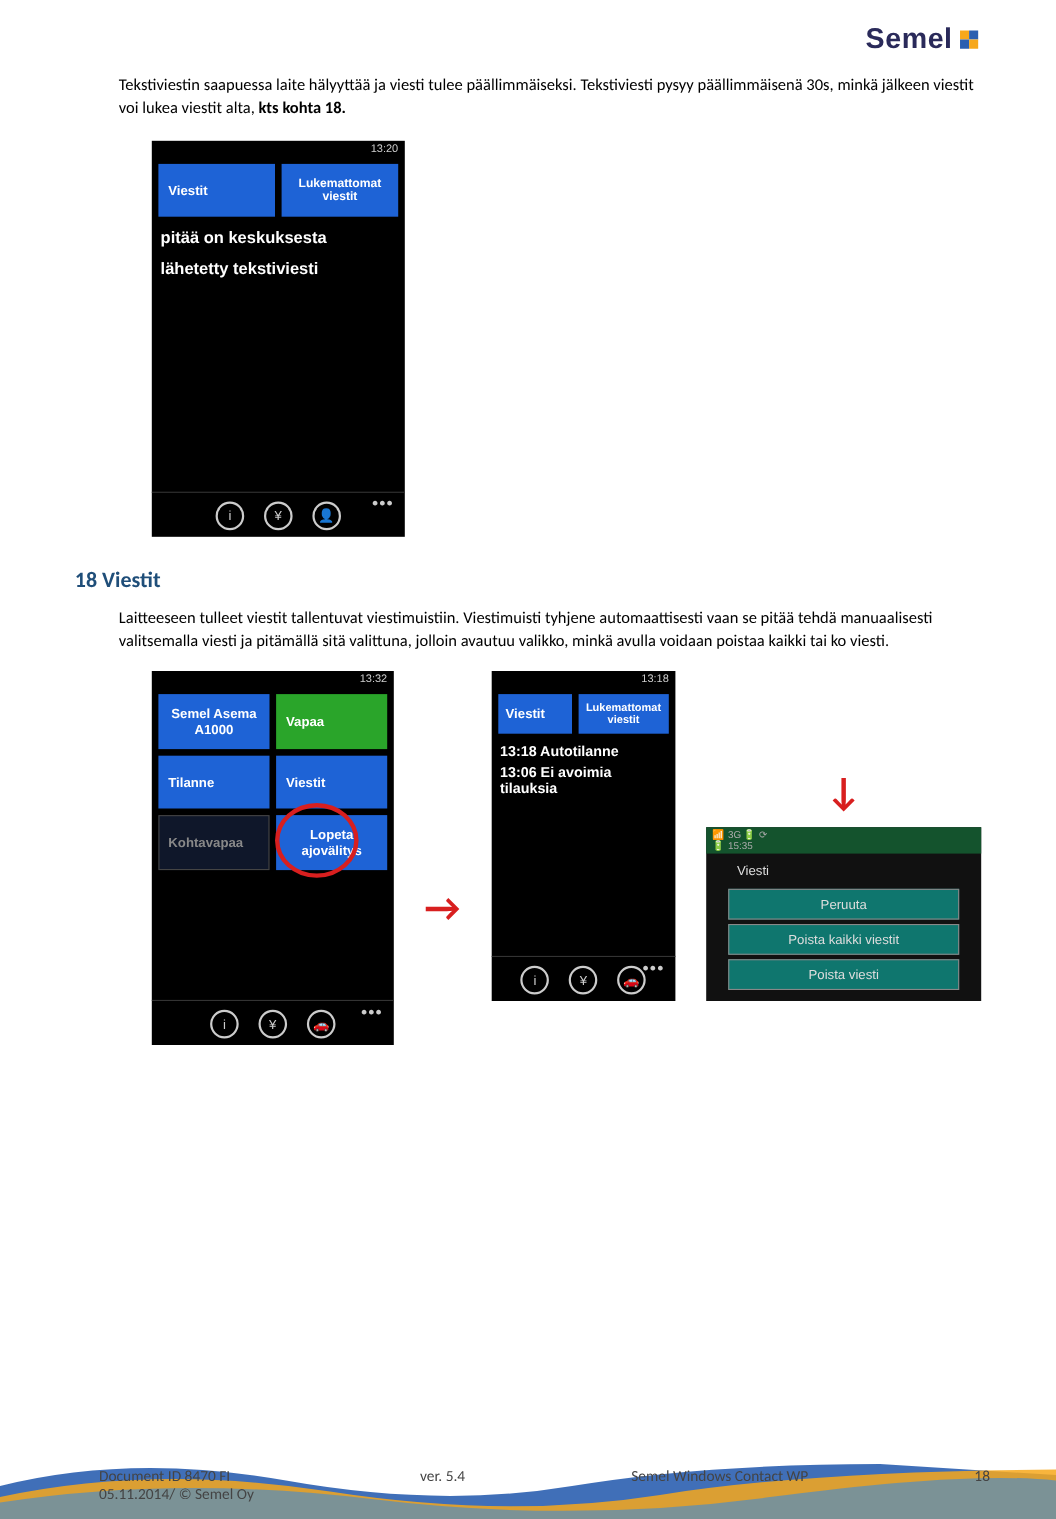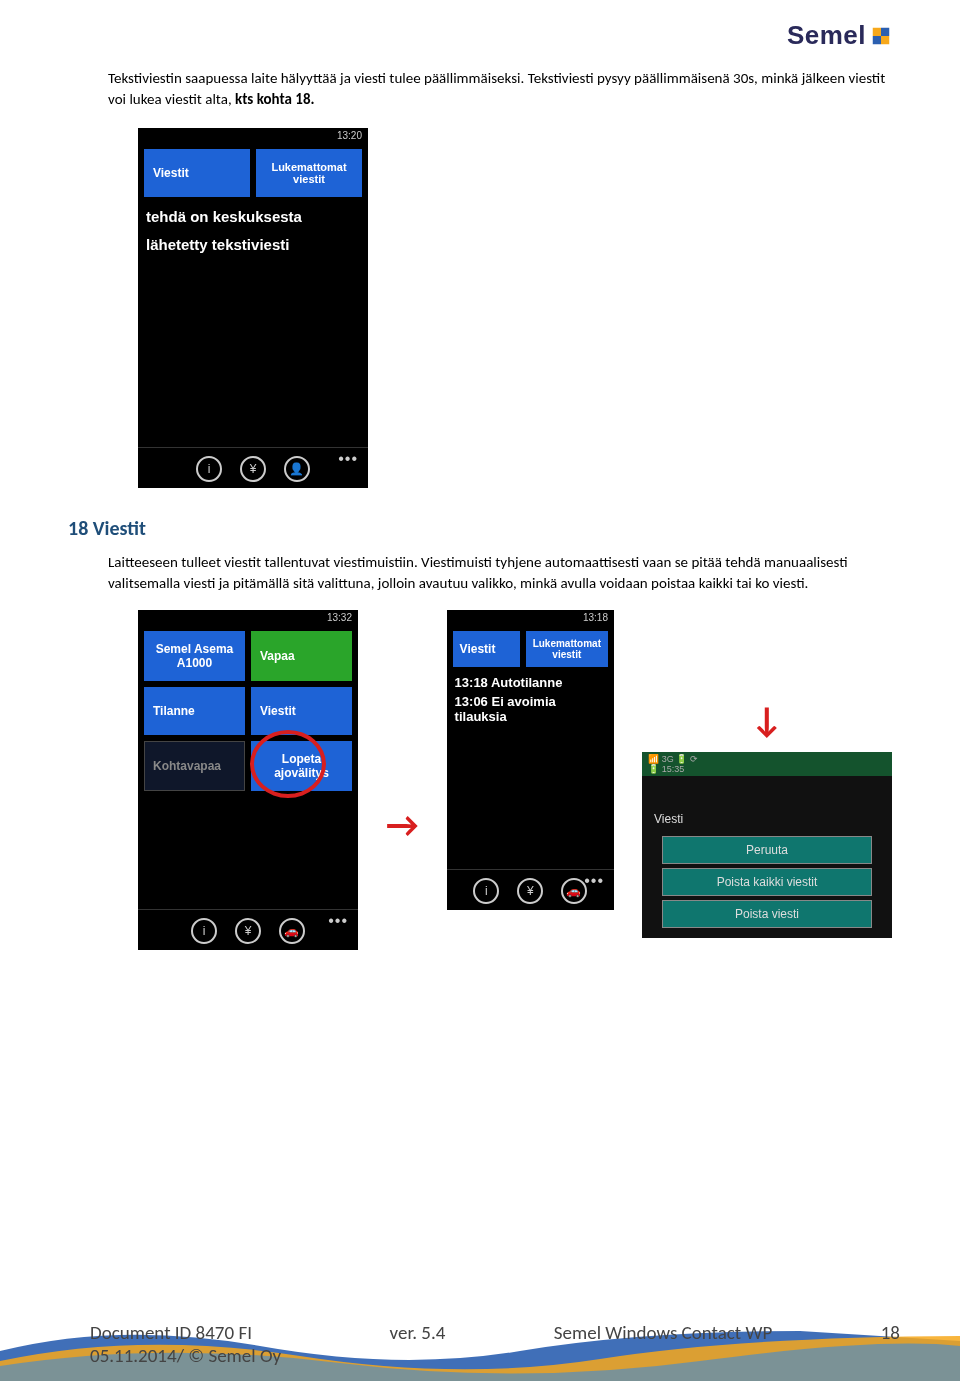--- a/index.html
+++ b/index.html
@@ -24,25 +24,25 @@
   .appbar-btn { width: 26px; height: 26px; border: 2px solid #ccc; border-radius: 50%; display: flex; align-items: center; justify-content: center; color: #ccc; font-size: 12px; }
   .appbar-dots { color: #ccc; font-size: 16px; position: absolute; right: 10px; top: 2px; letter-spacing: 1px; }
   .sec1-img { margin: 18px 0 0 70px; }
   .sec2-imgs { display: flex; gap: 28px; margin: 16px 0 0 70px; align-items: flex-start; }
   .red-circle { position: absolute; border: 4px solid #d81f1f; border-radius: 50%; width: 76px; height: 68px; top: 120px; left: 112px; pointer-events: none; }
   .arrow-right { color: #d81f1f; font-size: 36px; font-weight: bold; align-self: center; margin-top: 90px; }
   .arrow-down-col { display: flex; flex-direction: column; align-items: center; gap: 6px; }
   .arrow-down { color: #d81f1f; font-size: 36px; font-weight: bold; margin-bottom: 4px; margin-top: 88px; }
   .phone-sm { background: #111; color: #ddd; width: 250px; font-family: "Segoe UI", Arial, sans-serif; }
   .sm-status { display: flex; justify-content: space-between; font-size: 9px; padding: 2px 6px; background: #14532d; color: #aaa; flex-direction: column; }
-  .sm-title { font-size: 12px; color: #ddd; padding: 8px 10px 6px 12px; margin-top: 28px; }
+  .sm-title { font-size: 12px; color: #ddd; padding: 8px 10px 6px 28px; }
   .sm-btn { border: 1px solid #888; color: #ddd; font-size: 12px; text-align: center; padding: 6px 0; margin: 4px 20px; background: #0f766e; }
   .footer { position: absolute; bottom: 0; left: 0; width: 960px; height: 70px; }
   .wave { position: absolute; bottom: 0; left: 0; }
-  .footer-text { position: absolute; bottom: 14px; left: 90px; right: 68px; font-size: 19px; color: #444; display: flex; justify-content: space-between; width: 810px; }
+  .footer-text { position: absolute; bottom: 14px; left: 90px; right: 68px; font-size: 14px; color: #444; display: flex; justify-content: space-between; width: 810px; }
   .footer-left { display: flex; flex-direction: column; }
   .phone-wrap { position: relative; }
 </style>
 </head>
 <body>
 
 <div class="logo">
   <span class="logo-text">Semel</span>
   <svg class="logo-icon" viewBox="0 0 24 24">
     <path d="M3 3 L12 3 L12 12 L3 12 Z" fill="#f7a81b"></path>
@@ -63,21 +63,21 @@
       <div class="phone-time">13:20</div>
       <div class="phone-body">
         <div class="tile-row">
           <div class="tile blue">
               <span>Viestit</span>
             </div>
           <div class="tile blue" style="font-size:11px;line-height:1.1;">
               <span>Lukemattomat viestit</span>
             </div>
         </div>
-        <div class="msg-text">tehdä on keskuksesta</div>
+        <div class="msg-text">pitää on keskuksesta</div>
         <div class="msg-text">lähetetty tekstiviesti</div>
       </div>
       <div style="position:absolute;bottom:0;left:0;right:0;">
         <div class="appbar">
           <div class="appbar-btn">
               <span>i</span>
             </div>
           <div class="appbar-btn">
               <span>¥</span>
             </div>

